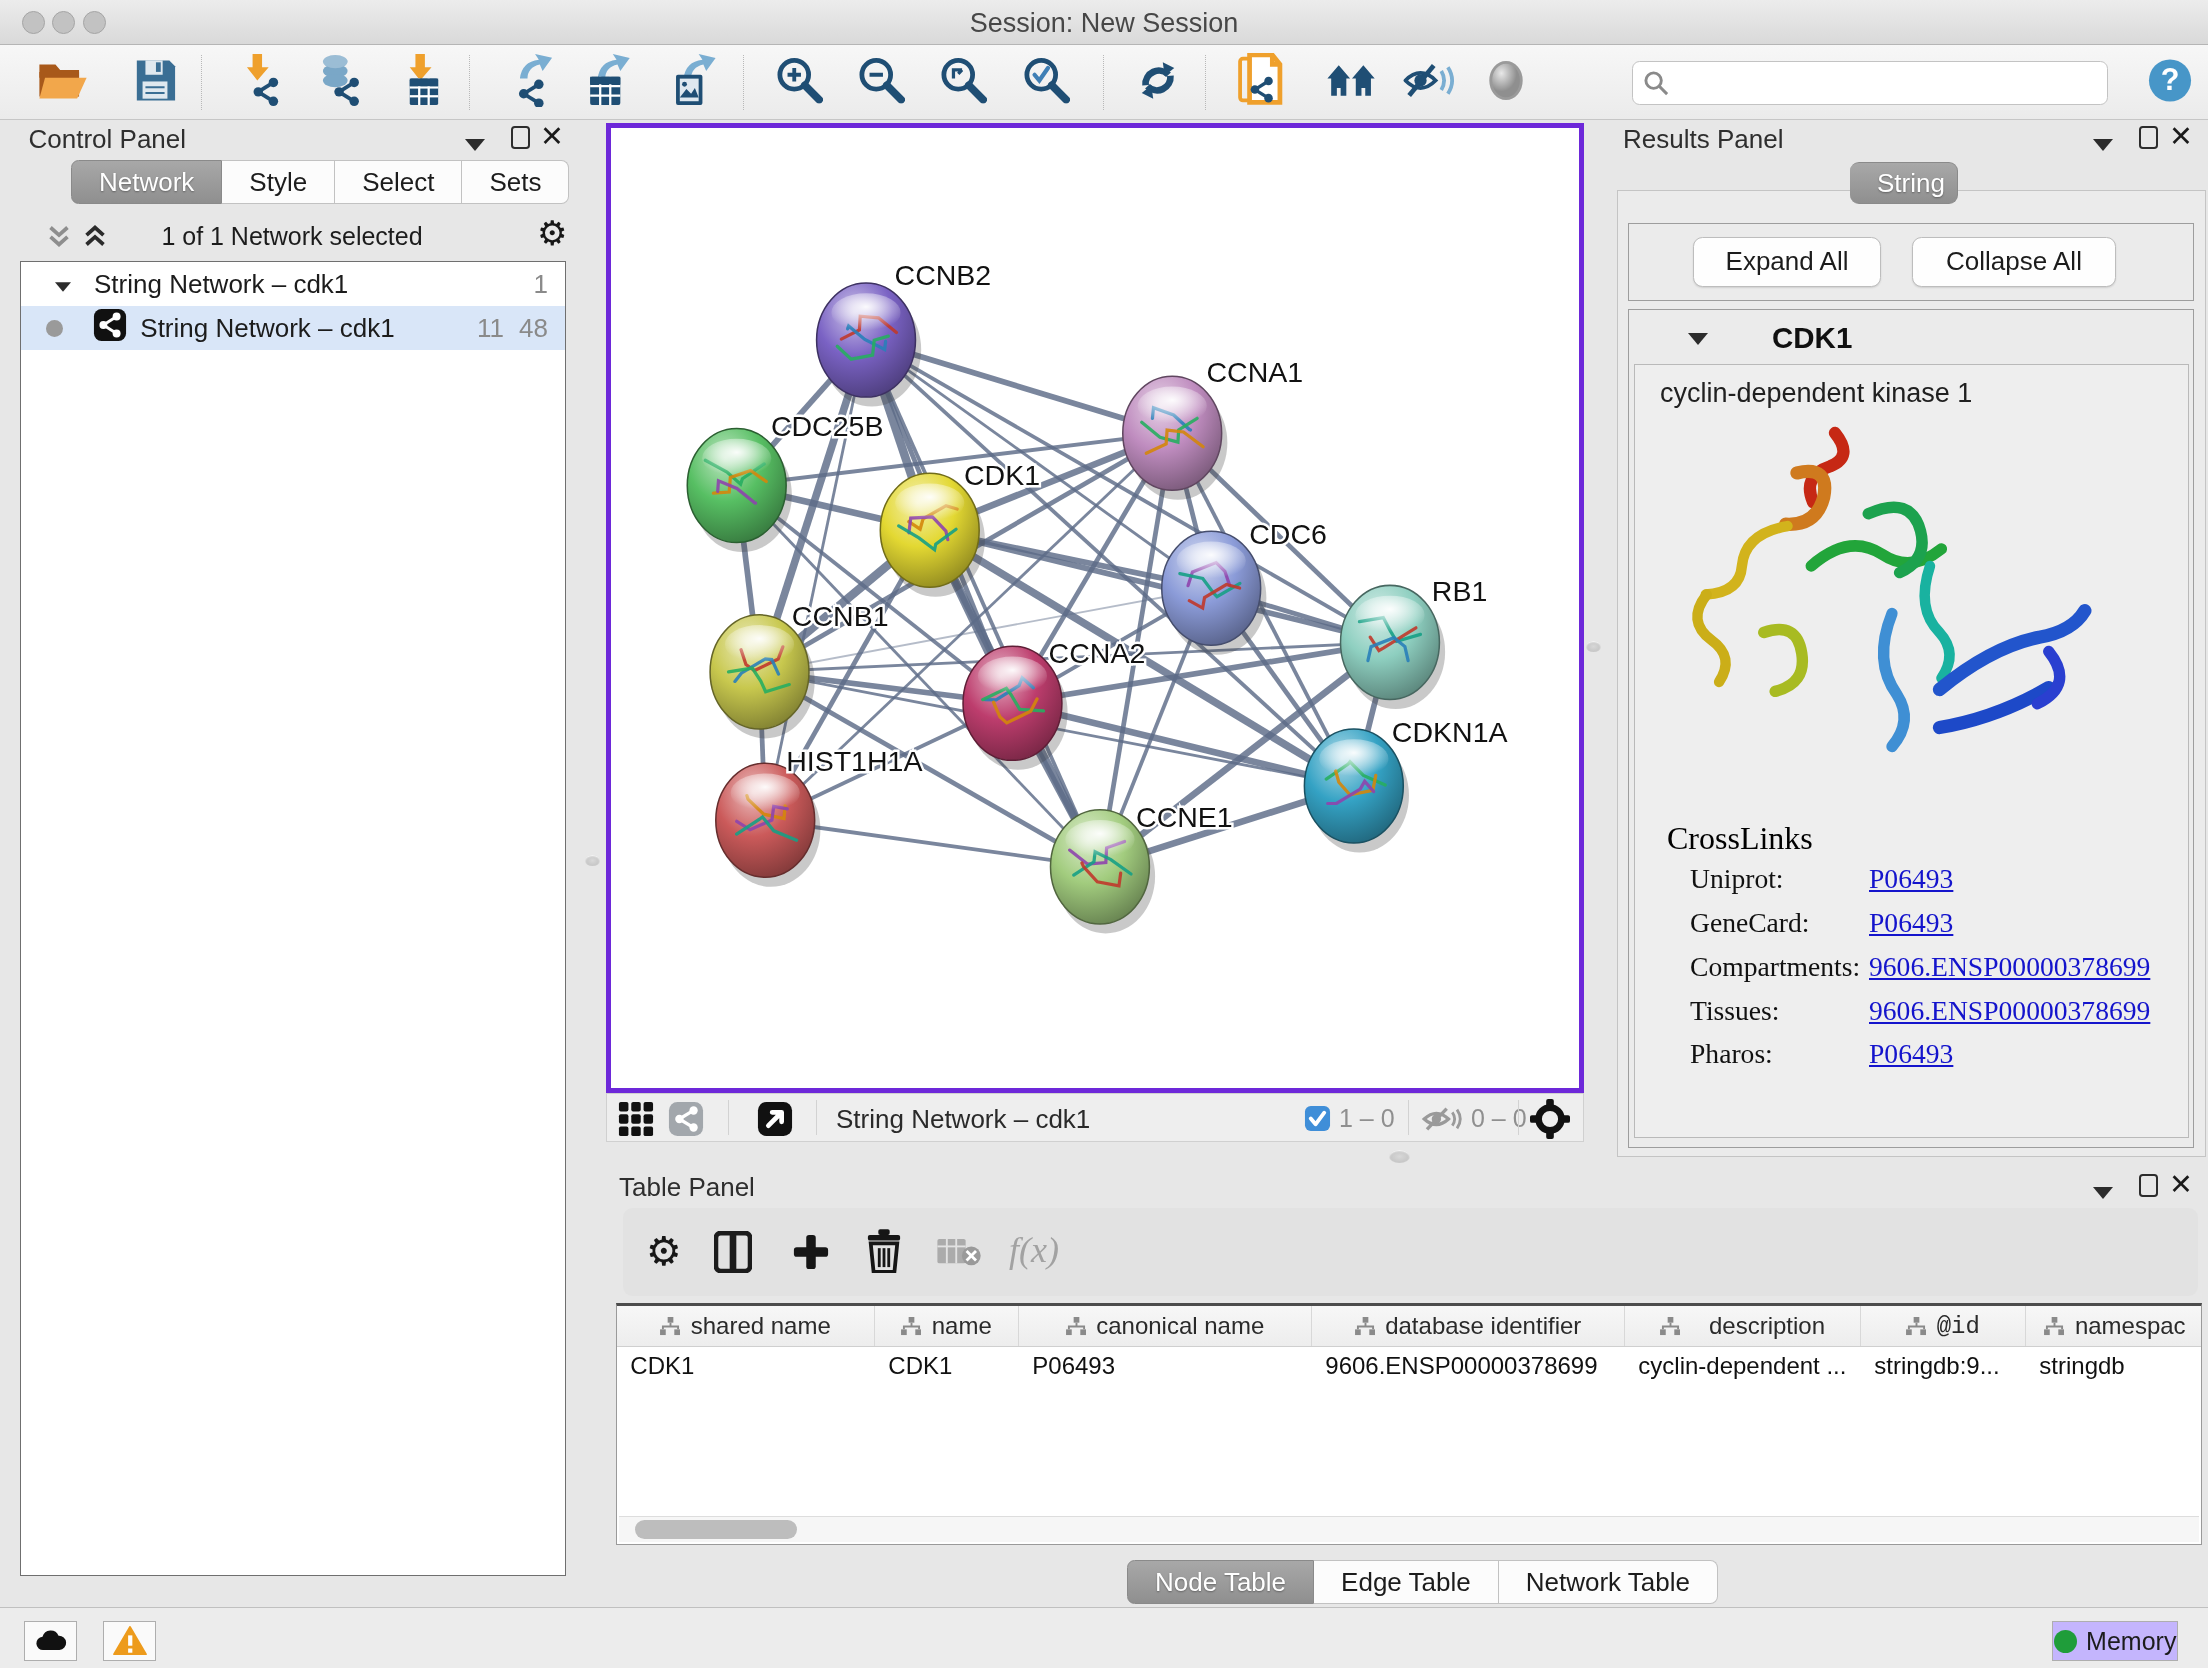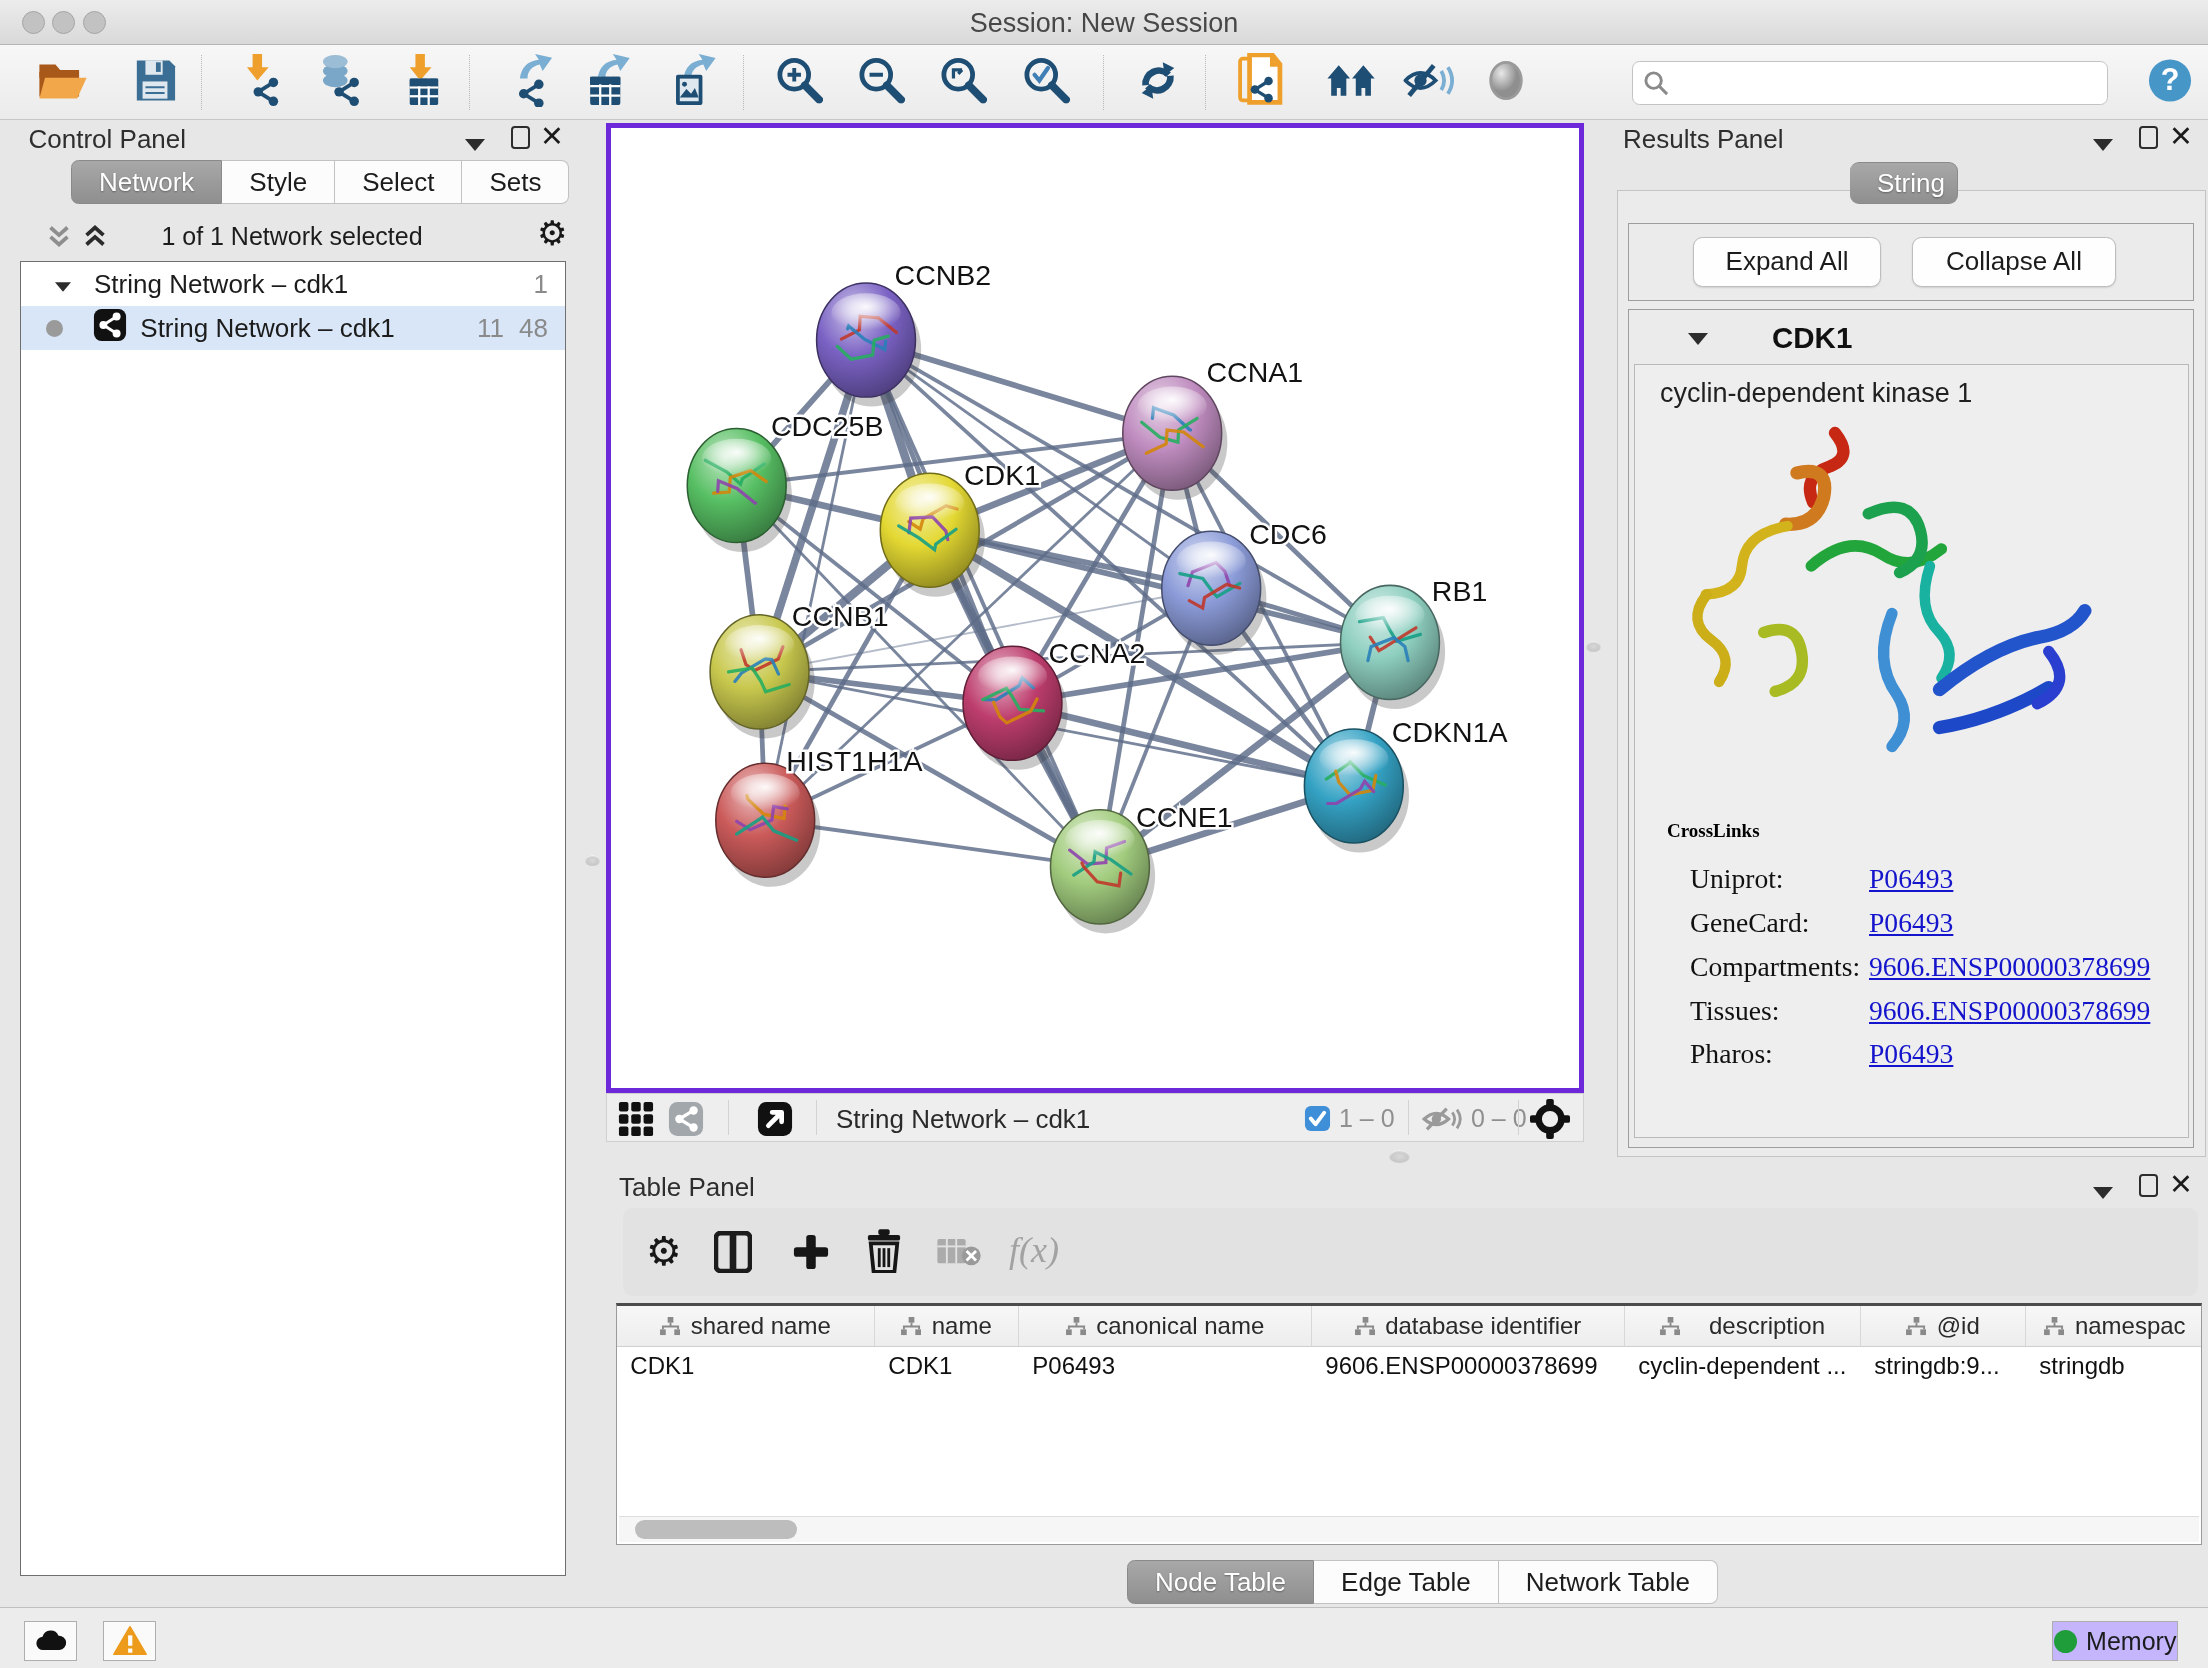--- a/index.html
+++ b/index.html
@@ -71,21 +71,21 @@
     border:1px solid #c4c4c4;}
   #rp-btnbox{left:1628px;top:223px;width:564px;height:76px;background:#ebebeb;border:1px solid #9d9d9d;}
   .rp-btn{position:absolute;top:13.3px;height:48px;line-height:46px;background:#fefefe;
     border:1px solid #bdbdbd;border-radius:9.5px;font-size:26px;text-align:center;
     box-shadow:0 1px 1.9px rgba(0,0,0,.12);}
   #rp-card{left:1628px;top:309px;width:564px;height:837px;background:#ebebeb;border:1px solid #9d9d9d;}
   #rp-card-inner{left:1634px;top:364px;width:553px;height:772px;background:#eeeeee;border:1px solid #b9b9b9;}
   #rp-gene{position:absolute;left:143px;top:11.4px;font-size:29.5px;font-weight:bold;color:#111;}
   #rp-desc{position:absolute;left:25px;top:13.3px;font-size:27px;color:#202020;}
   .serif{font-family:"Liberation Serif","DejaVu Serif",serif;}
-  #rp-xl-head{position:absolute;left:32px;top:455px;font-size:19px;font-weight:bold;color:#000;}
+  #rp-xl-head{position:absolute;left:32px;top:455px;font-size:32px;font-weight:normal;color:#000;}
   .xl-row{position:absolute;left:55px;font-size:27.6px;color:#111;}
   .xl-link{position:absolute;left:234px;color:#1414cc;text-decoration:underline;}
 
   
   #tp-toolbar{left:623px;top:1208px;width:1575px;height:88px;background:#e2e2e2;border-radius:9.5px;}
   #tp-table{left:616px;top:1303px;width:1586px;height:242px;background:#fff;
     border:1.9px solid #9a9a9a;border-top:3.8px solid #4c4c4c;box-sizing:border-box;overflow:hidden;}
   #tp-head{display:flex;height:40px;background:linear-gradient(#f7f7f7,#ededed);
     border-bottom:1.9px solid #cfcfcf;}
   .th{display:flex;align-items:center;justify-content:center;gap:9.5px;font-size:24px;color:#2a2a2a;
@@ -808,21 +808,21 @@
   <rect x="8" y="0" width="6" height="6"></rect>
             <rect x="0" y="13" width="6" height="6"></rect>
             <rect x="15" y="13" width="6" height="6"></rect>
           </g>
   <g stroke="#8a8a8a" stroke-width="2" fill="none">
             <path d="M11 6 v4 M3 13 v-3 h16 v3"></path>
           </g>
         </svg>
         <span>description</span>
       </div>
-      <div class="th" style="width: 165px; flex: 0 0 auto;">
+      <div class="th" style="width: 165px; flex: 0 0 auto; font-family: Liberation Mono, monospace;">
         <svg width="21" height="19" viewBox="0 0 22 20">
           <g fill="#8a8a8a">
   <rect x="8" y="0" width="6" height="6"></rect>
             <rect x="0" y="13" width="6" height="6"></rect>
             <rect x="15" y="13" width="6" height="6"></rect>
           </g>
   <g stroke="#8a8a8a" stroke-width="2" fill="none">
             <path d="M11 6 v4 M3 13 v-3 h16 v3"></path>
           </g>
         </svg>

